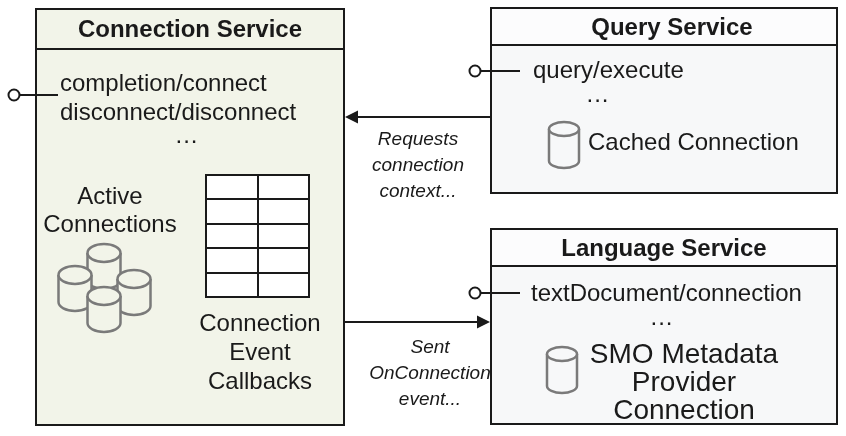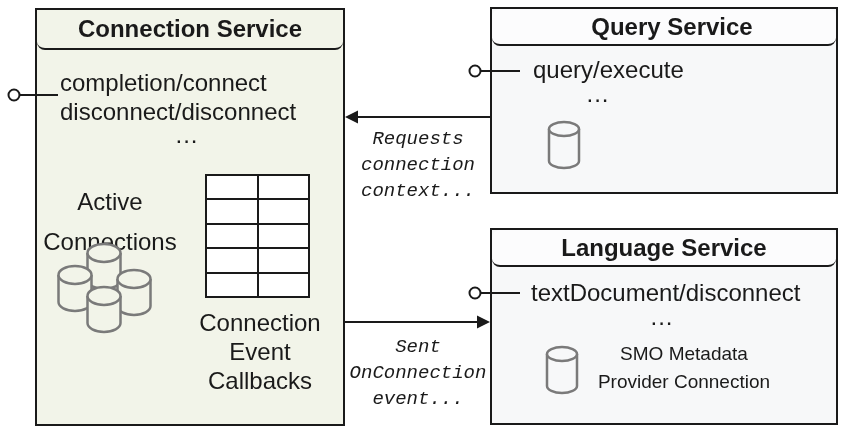--- a/index.html
+++ b/index.html
@@ -13,35 +13,35 @@
   html,body{margin:0;padding:0;background:#ffffff;}
   #canvas{
     position:relative;width:846px;height:436px;overflow:hidden;
     font-family:"Liberation Sans","DejaVu Sans",sans-serif;
     color:var(--text);background:#ffffff;
   }
   .box{position:absolute;border:2px solid var(--border);box-sizing:content-box;}
   .box-header{
     border-bottom:2px solid var(--border);
     font-weight:bold;font-size:24px;text-align:center;
-    display:flex;align-items:center;justify-content:center;border-radius:8px;
+    display:flex;align-items:center;justify-content:center;
   }
   .conn-box{left:35px;top:8px;width:306px;height:414px;background:var(--connection-fill);}
   .conn-box .box-header{height:38px;background:var(--connection-fill);}
   .query-box{left:490px;top:7px;width:344px;height:183px;background:var(--service-body-fill);}
   .query-box .box-header{height:35px;background:var(--service-header-fill);padding-left:16px;}
   .lang-box{left:490px;top:228px;width:344px;height:193px;background:var(--service-body-fill);}
   .lang-box .box-header{height:35px;background:var(--service-header-fill);text-align:right;}
   .abs{position:absolute;}
   .body-text{font-size:24px;line-height:29px;white-space:nowrap;}
   .multiline{white-space:pre-line;text-align:center;}
   .ellipsis{font-size:24px;line-height:29px;text-align:center;letter-spacing:1px;}
   .edge-label{
     position:absolute;font-style:italic;font-size:19px;line-height:26px;
-    text-align:center;white-space:pre-line;font-family:Liberation Mono, monospace;
+    text-align:center;white-space:pre-line;
   }
   .cb-table{
     position:absolute;left:168px;top:164px;width:105px;height:124px;
     background:var(--border);border:2px solid var(--border);
     display:grid;grid-template-columns:1fr 1fr;grid-template-rows:repeat(5,1fr);
     gap:2px;box-sizing:border-box;
   }
   .cb-cell{background:#ffffff;}
   .overlay{position:absolute;left:0;top:0;z-index:20;pointer-events:none;}
   svg .wire{stroke:var(--border);stroke-width:2;fill:none;}
@@ -57,21 +57,21 @@
 
   <div class="box conn-box">
     <div class="box-header">Connection Service</div>
 
     <div class="abs body-text" style="left:23px;top:58px;">
       <div>completion/connect</div>
       <div>disconnect/disconnect</div>
     </div>
     <div class="abs ellipsis" style="left:120px;top:110px;width:60px;">...</div>
 
-    <div class="abs body-text multiline" style="left:0px;top:172px;width:146px;line-height:40px;">Active
+    <div class="abs body-text multiline" style="left:0px;top:172px;width:146px;line-height:28px;">Active
 Connections</div>
 
     <svg class="abs" style="left:16px;top:230px;" width="104" height="99" viewBox="-2 -2 104 99">
 
       <path class="cyl-conn" d="M32.5 11 V38 A16.5 9 0 0 0 65.5 38 V11"></path>
       <ellipse class="cyl-conn" cx="49" cy="11" rx="16.5" ry="9"></ellipse>
 
       <path class="cyl-conn" d="M3.5 33 V60 A16.5 9 0 0 0 36.5 60 V33"></path>
       <ellipse class="cyl-conn" cx="20" cy="33" rx="16.5" ry="9"></ellipse>
 
@@ -104,41 +104,42 @@
     <div class="box-header">Query Service</div>
 
     <div class="abs body-text" style="left:41px;top:46px;text-align:right;">query/execute</div>
     <div class="abs ellipsis" style="left:41px;top:70px;width:130px;">...</div>
 
     <svg class="abs" style="left:54px;top:110px;" width="36" height="52" viewBox="-2 -2 36 52">
       <path class="cyl-svc" d="M1 8 V40 A15 7 0 0 0 31 40 V8"></path>
       <ellipse class="cyl-svc" cx="16" cy="8" rx="15" ry="7"></ellipse>
     </svg>
 
+    <div class="abs body-text" style="left:96px;top:118px;">Cached Connection</div>
   </div>
 
   <div class="box lang-box">
     <div class="box-header">Language Service</div>
 
-    <div class="abs body-text" style="left:39px;top:48px;">textDocument/disconnect</div>
+    <div class="abs body-text" style="left:39px;top:48px;">textDocument/connection</div>
     <div class="abs ellipsis" style="left:120px;top:72px;width:100px;">...</div>
 
     <svg class="abs" style="left:52px;top:114px;" width="36" height="52" viewBox="-2 -2 36 52">
       <path class="cyl-svc" d="M1 8 V40 A15 7 0 0 0 31 40 V8"></path>
       <ellipse class="cyl-svc" cx="16" cy="8" rx="15" ry="7"></ellipse>
     </svg>
 
-    <div class="abs multiline" style="left:72px;top:110px;width:240px;font-size:19px;line-height:28px;">SMO Metadata
+    <div class="abs multiline" style="left:72px;top:110px;width:240px;font-size:28px;line-height:28px;">SMO Metadata
 Provider Connection</div>
   </div>
 
   <div class="edge-label" style="left:348px;top:126px;width:140px;">Requests
 connection
 context...</div>
-  <div class="edge-label" style="left:348px;top:334px;width:140px;">Sent
+  <div class="edge-label" style="left:360px;top:334px;width:140px;">Sent
 OnConnection
 event...</div>
 
   <svg class="overlay" width="846" height="436" viewBox="0 0 846 436">
     <g>
       <line class="wire" x1="20" y1="95" x2="58" y2="95"></line>
       <circle class="lolli" cx="14" cy="95" r="5.5"></circle>
     </g>
     <g>
       <line class="wire" x1="481" y1="71" x2="520" y2="71"></line>

